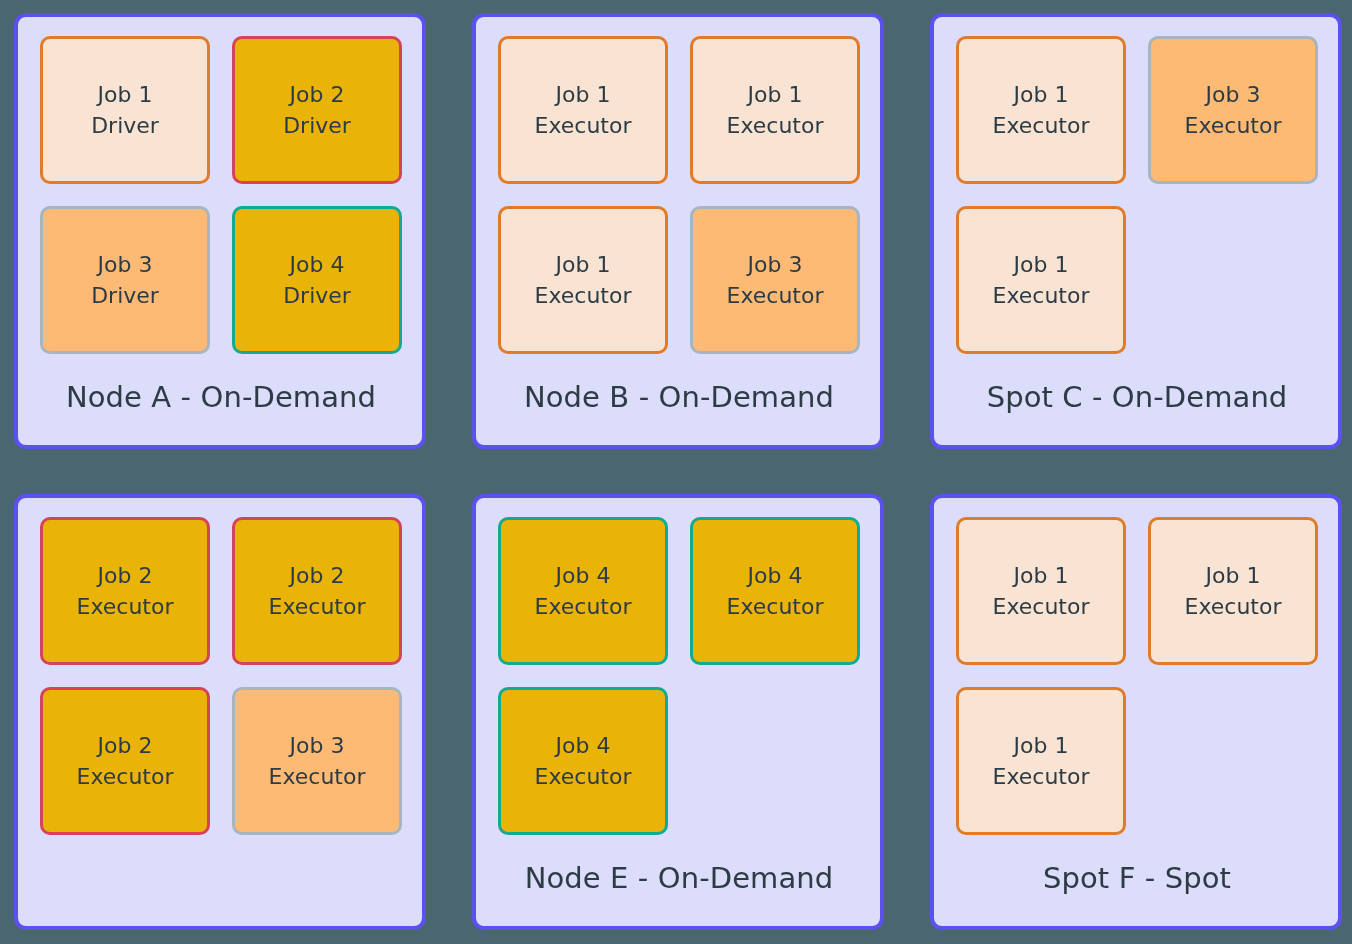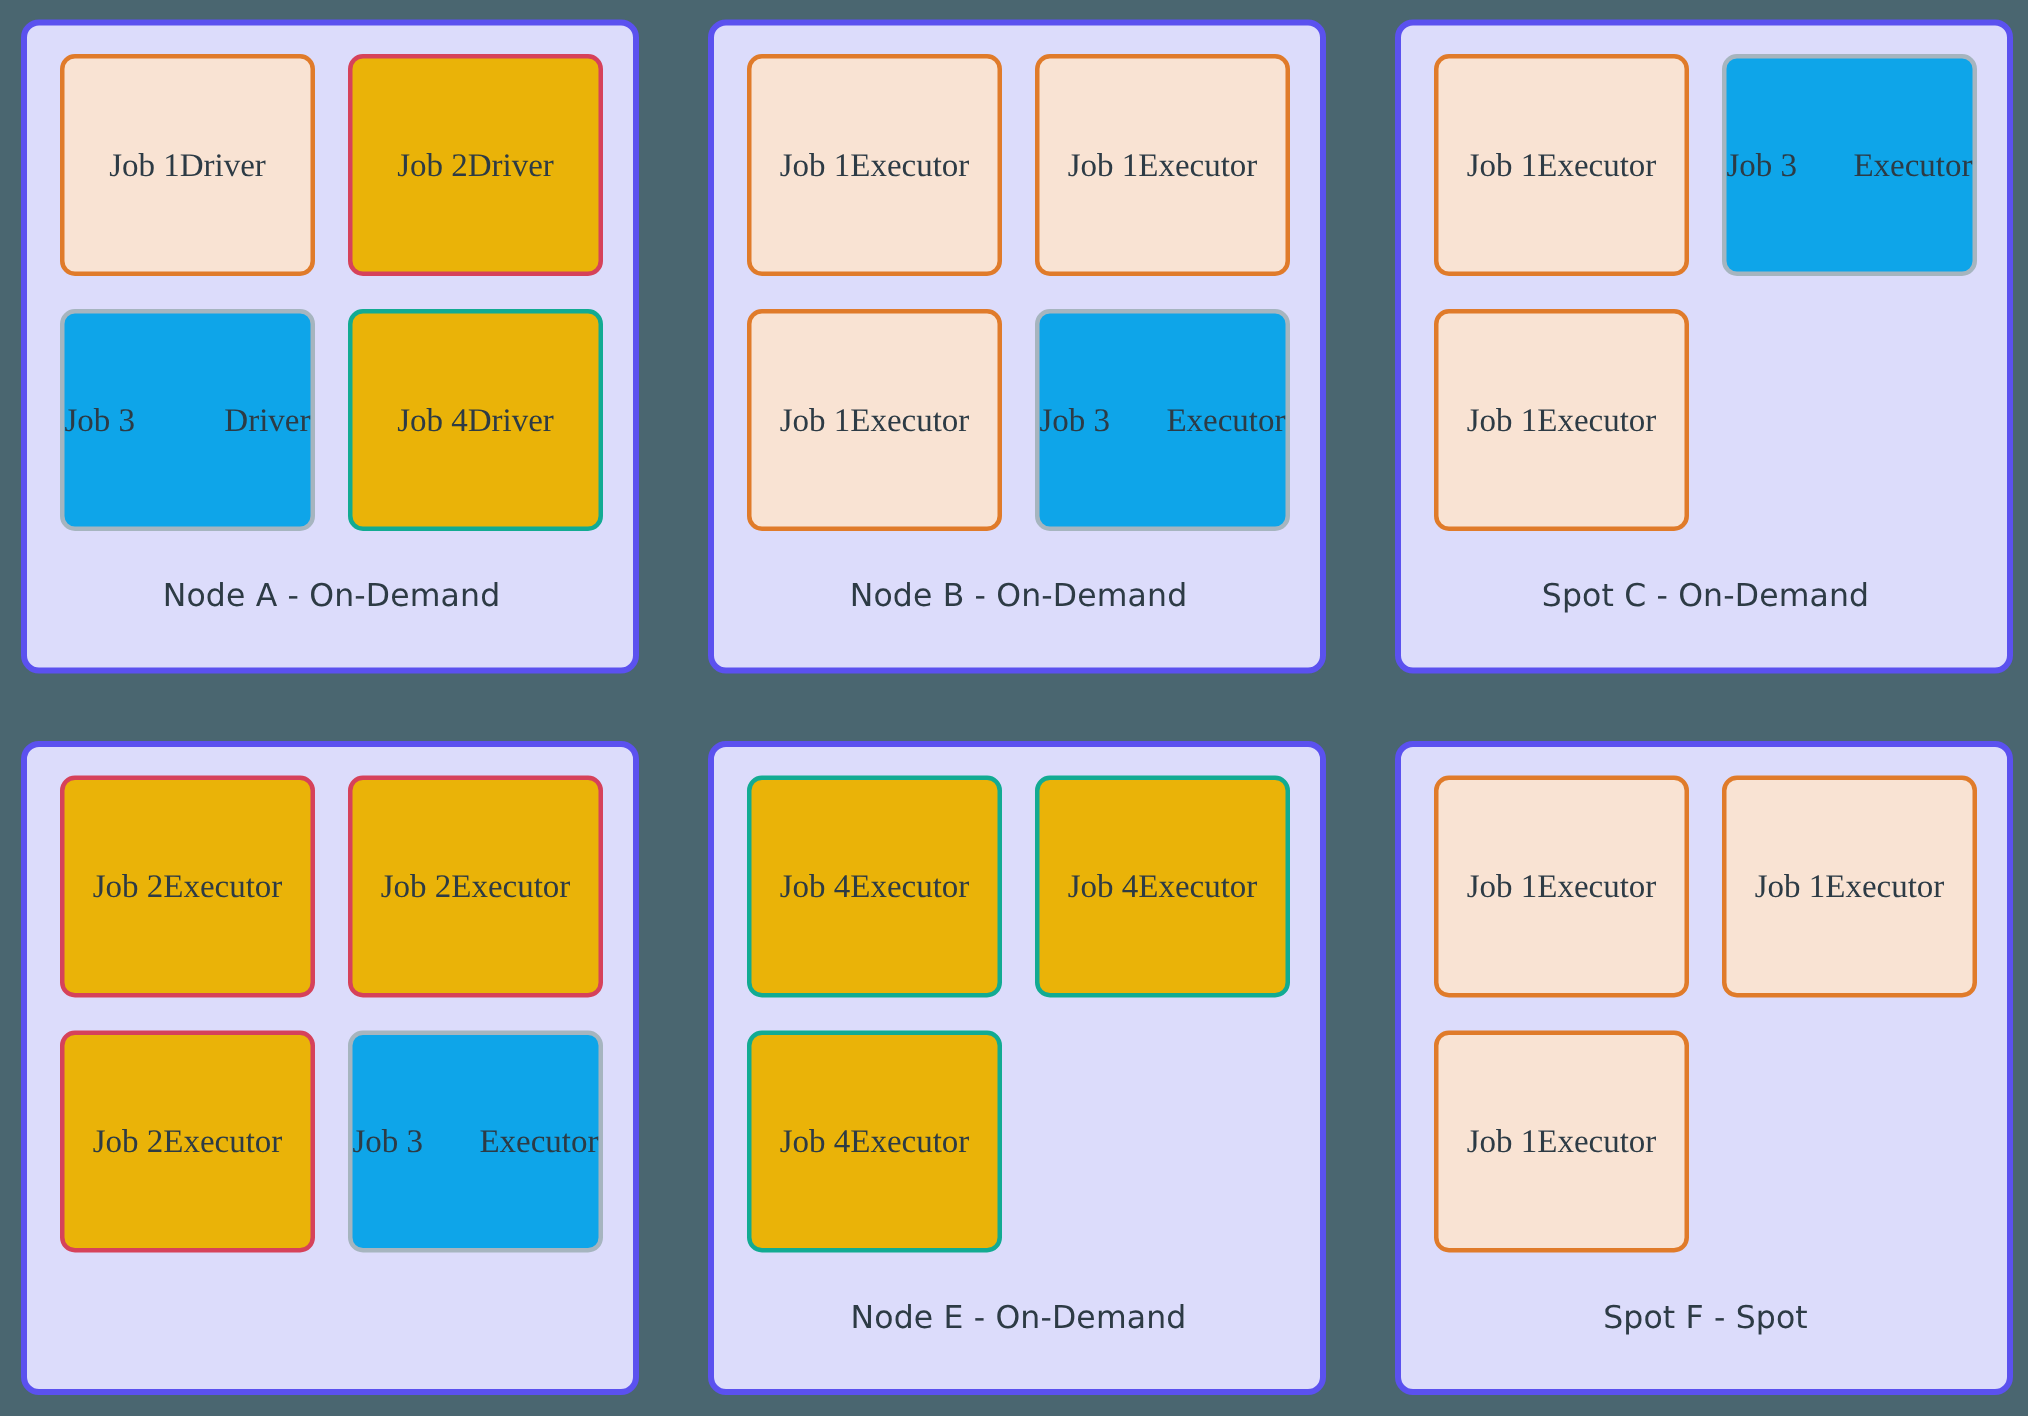--- a/index.html
+++ b/index.html
@@ -40,52 +40,51 @@
     grid-template-rows: 148px 148px;
     column-gap: 22px;
     row-gap: 22px;
   }
 
   .slot {
     border-radius: 10px;
     border: 3px solid transparent;
     box-sizing: border-box;
     display: flex;
-    flex-direction: row;
+    flex-direction: column;
     align-items: center;
     justify-content: center;
     font-size: 22px;
     line-height: 1.42;
     color: #2d3b45;
     text-align: center;
-    font-family: Liberation Serif, serif;
   }
 
   .slot.empty {
     border-color: transparent;
     background: transparent;
   }
 
   .slot-line {
     display: block;
     white-space: nowrap;
   }
 
   
   .c-orange { background: #f9e3d3; border-color: #e07b2a; }
   .c-red    { background: #eab308; border-color: #d6425a; }
-  .c-gray   { background: #0ea5e9; border-color: #a6b5bf; justify-content: space-between; }
+  .c-gray   { background: #fdba74; border-color: #a6b5bf; }
   .c-teal   { background: #eab308; border-color: #12ab92; }
 
   .node-label {
     flex: 1;
     display: flex;
     align-items: center;
     justify-content: center;
-    font-size: 21px;
+    font-size: 29px;
     color: #2d3b45;
     letter-spacing: 0.1px;
     padding-bottom: 6px;
   }
 </style>
 </head>
 <body>
 
 <div id="cluster">
     <div class="node">

